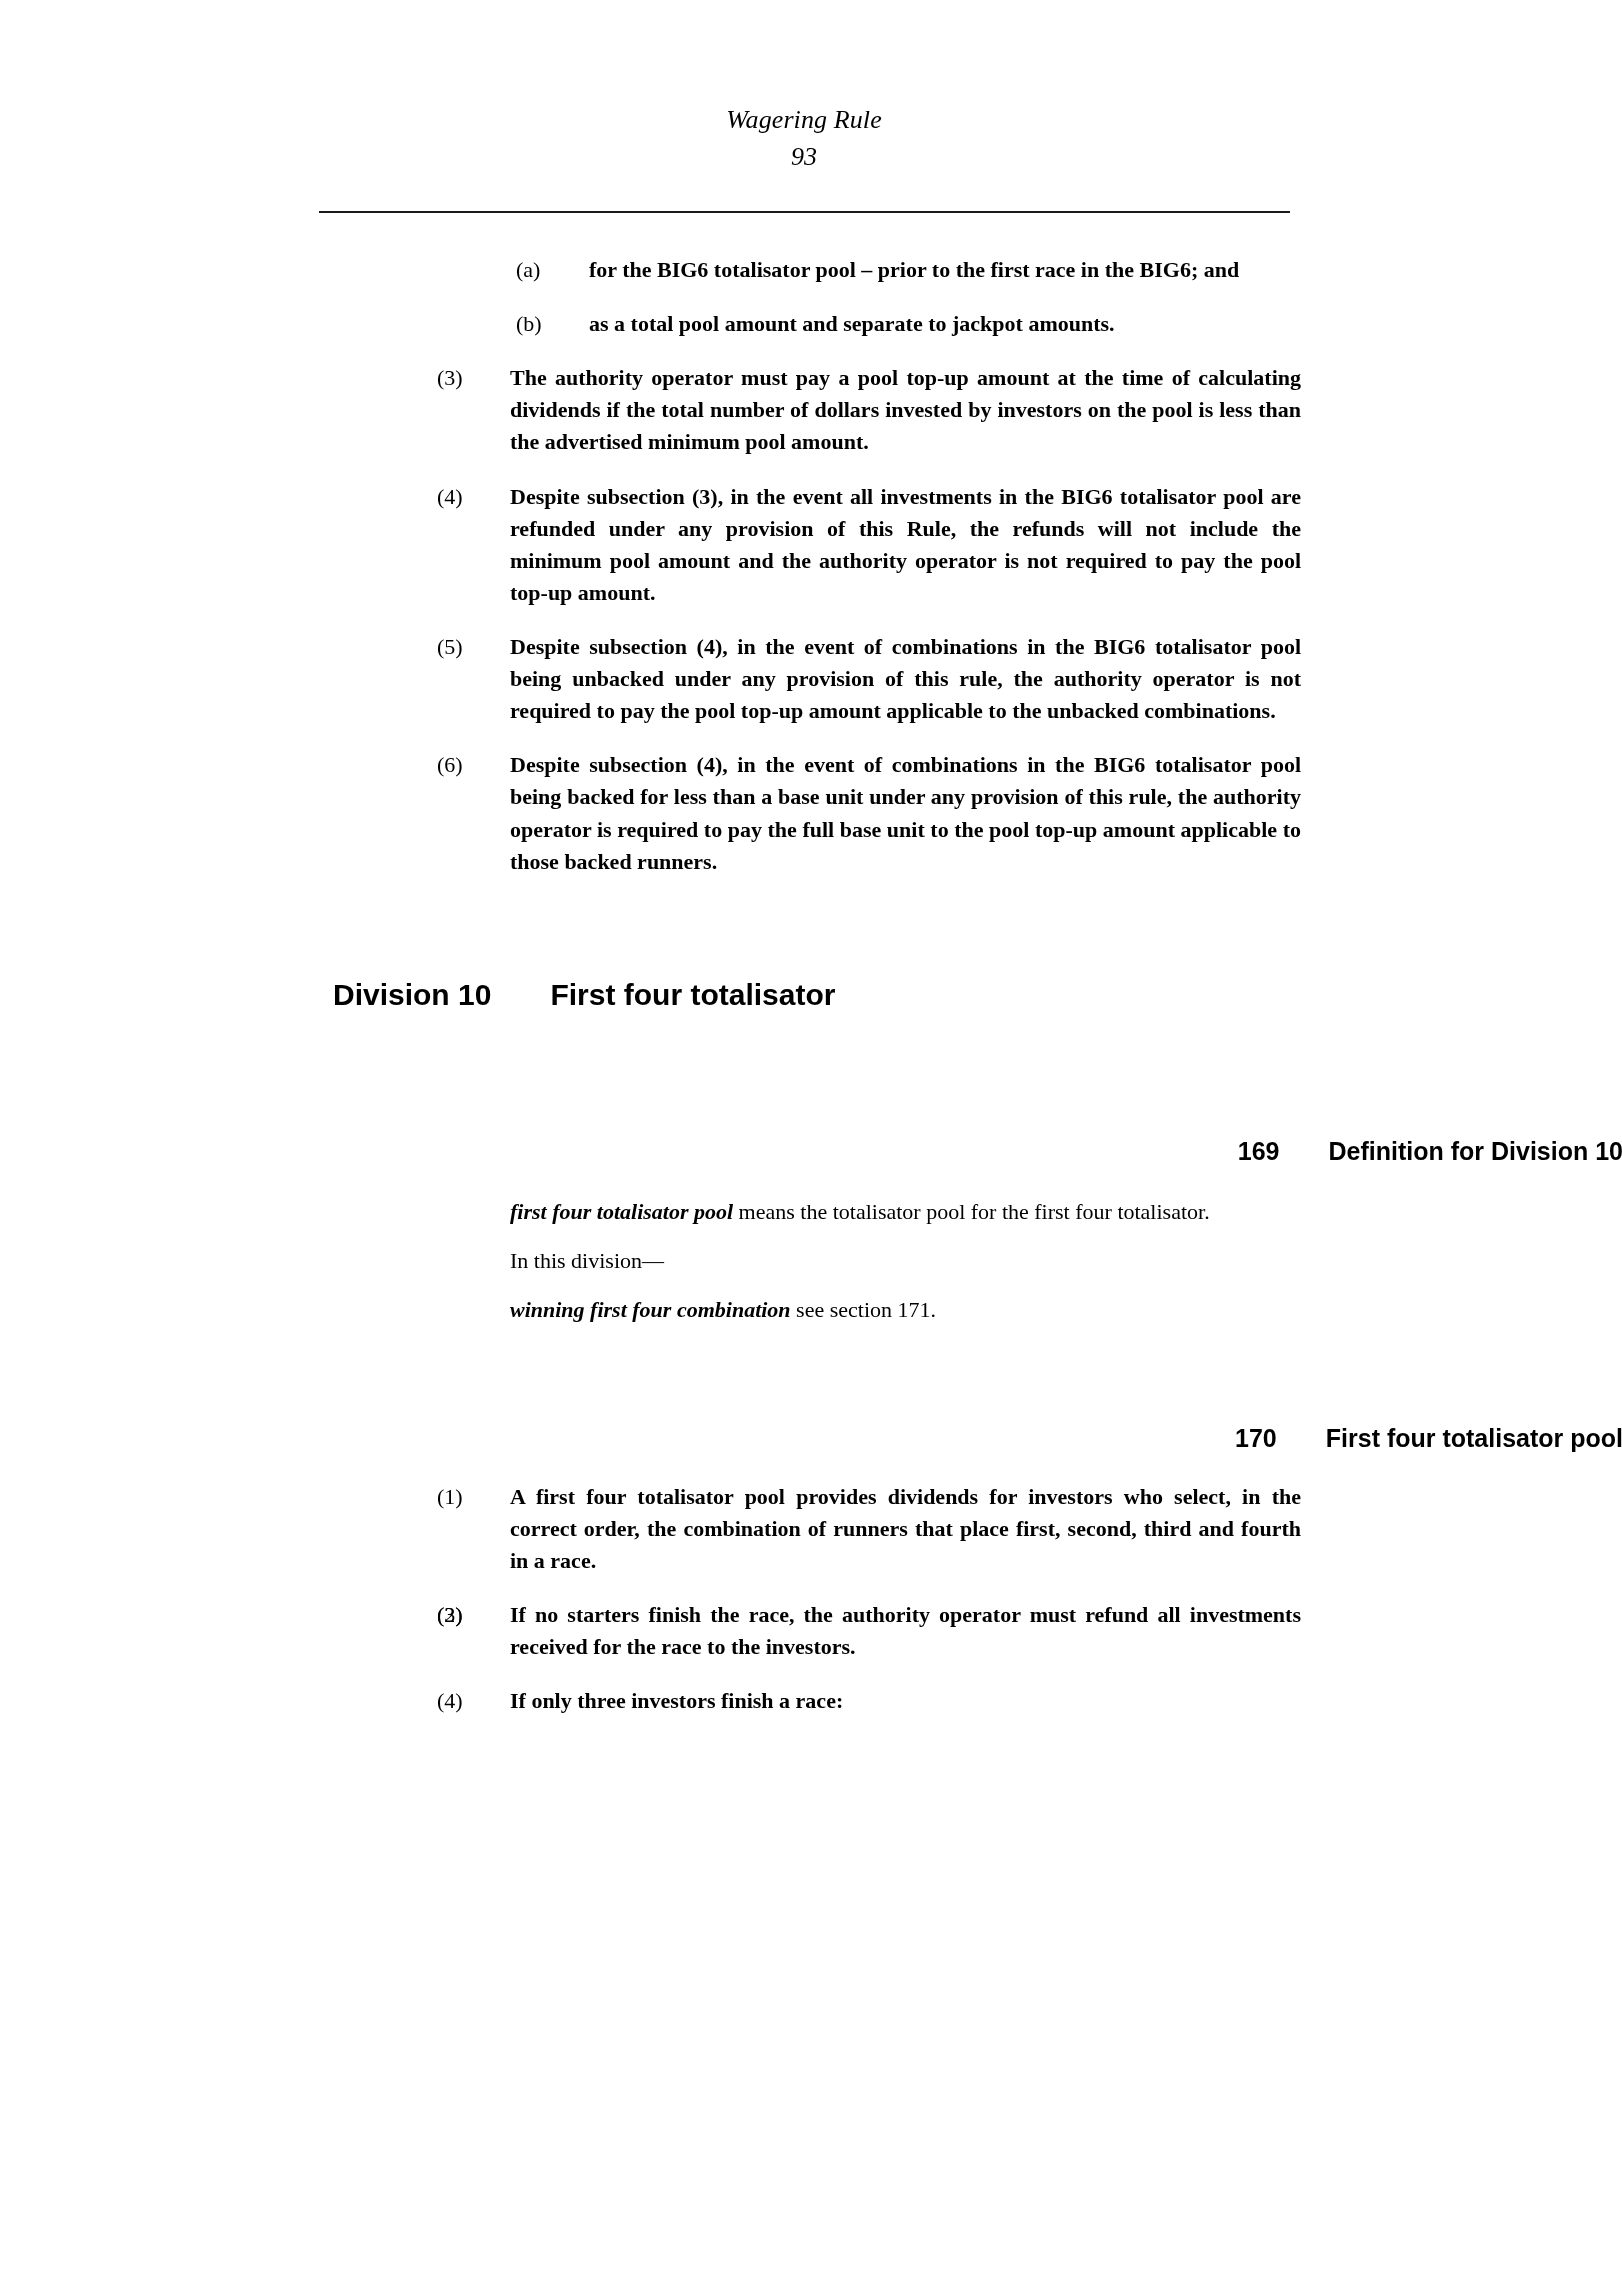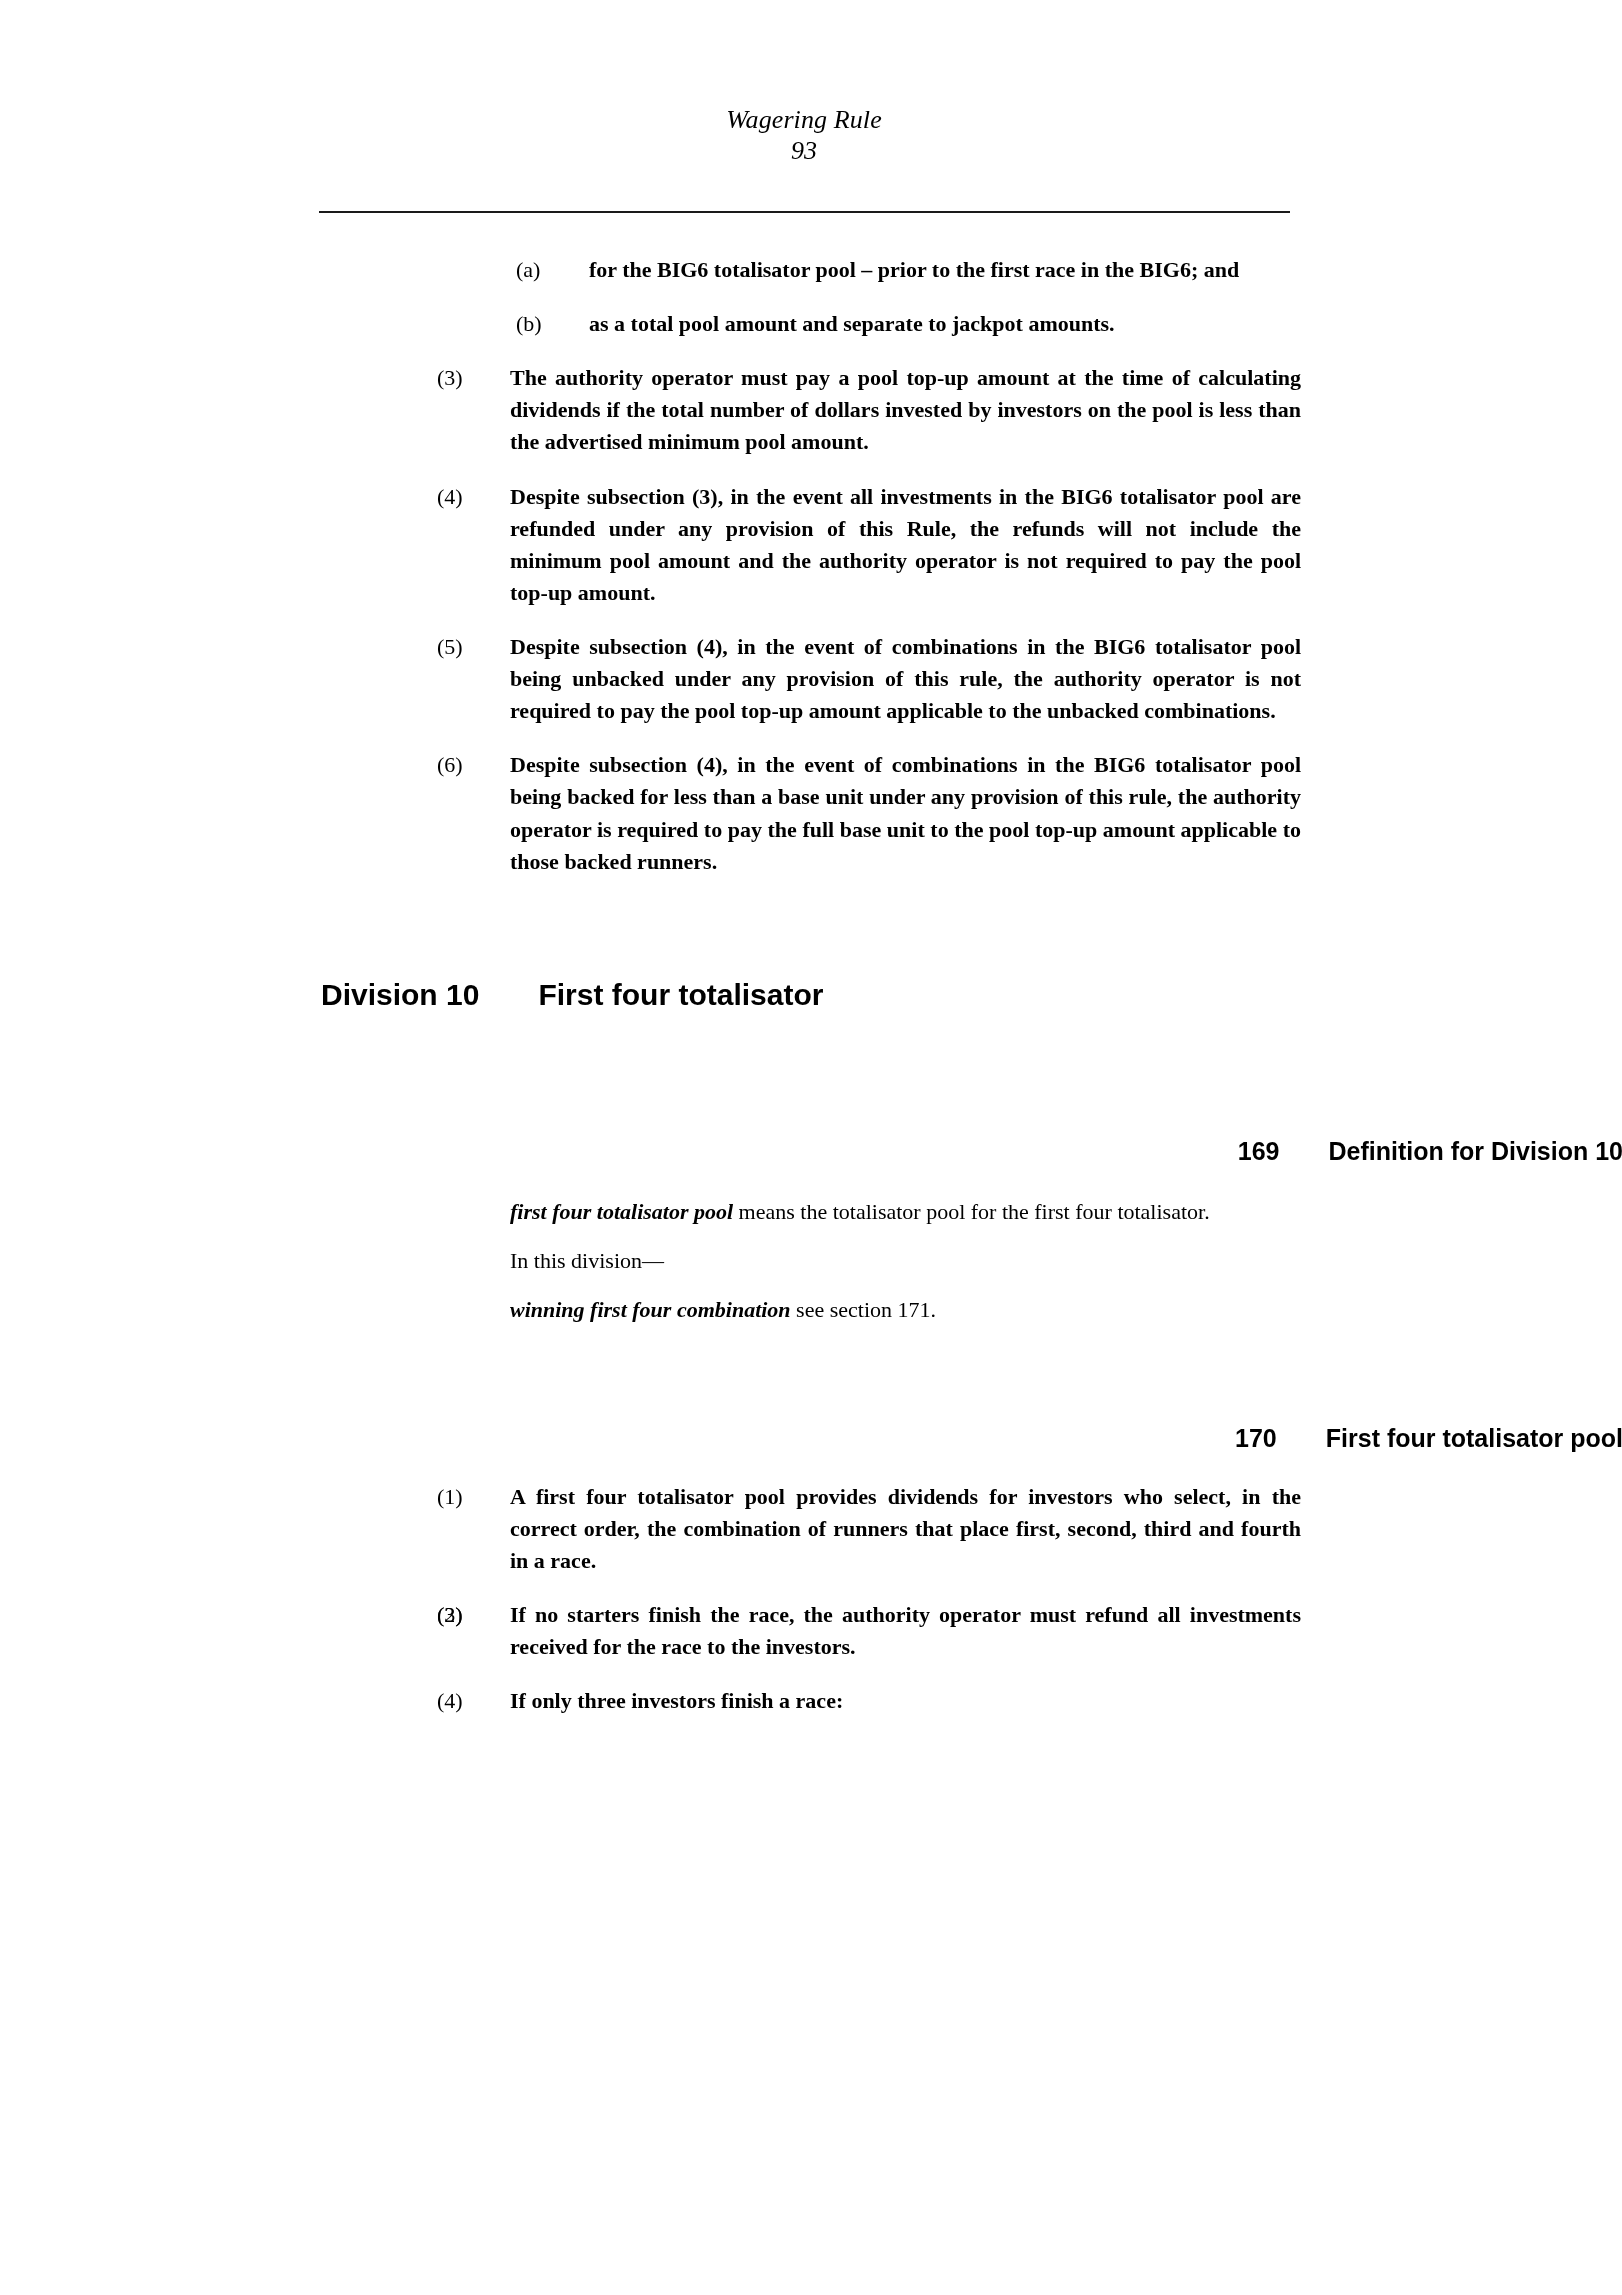--- a/index.html
+++ b/index.html
@@ -34,21 +34,21 @@
   .header-title {
     font-style: italic;
     font-size: 26px;
     line-height: 1.18;
     letter-spacing: 0.1px;
   }
   .header-pageno {
     font-style: italic;
     font-size: 26px;
     line-height: 1.18;
-    margin-top: 0;
+    margin-top: 6px;
   }
   .header-rule {
     position: absolute;
     top: 211px;
     left: 319px;
     width: 971px;
     height: 0;
     border-top: 2px solid #1a1a1a;
   }
 
@@ -100,21 +100,21 @@
   .para.tight { margin-bottom: 17px; }
 
   .term {
     font-weight: bold;
     font-style: italic;
   }
 
   
   .division-heading {
     position: relative;
-    margin: 0 0 0 0;
+    margin: 0 0 0 12px;
     padding-left: 321px;
     font-family: "Liberation Sans", "DejaVu Sans", sans-serif;
     font-weight: bold;
     font-size: 30px;
     line-height: 1.2;
     white-space: nowrap;
   }
   .division-heading .dh-title {
     display: inline-block;
     margin-left: 59px;

